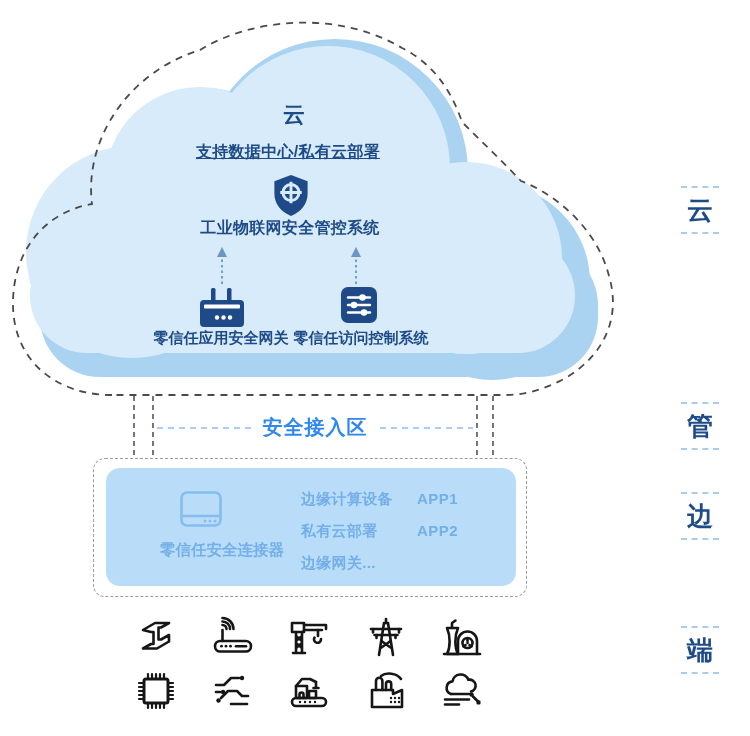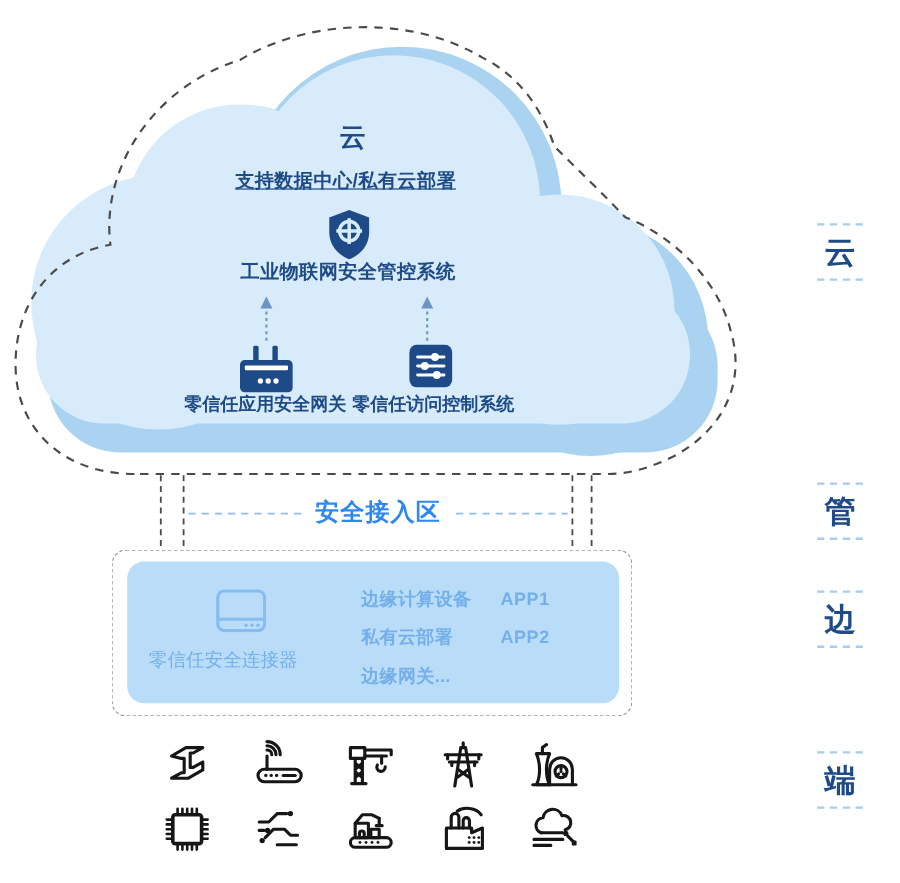--- a/index.html
+++ b/index.html
@@ -22,22 +22,22 @@
   
   .edge-outer{
     position:absolute;left:93px;top:458px;width:434px;height:139px;
     border:1.6px dashed #9a9a9a;border-radius:12px;box-sizing:border-box;
   }
   .edge-inner{
     position:absolute;left:12px;top:9px;width:410px;height:118px;
     background:#B9DDF8;border-radius:14px;
   }
   .connector{position:absolute;left:74px;top:23px;}
-  .connector-label{position:absolute;left:18px;top:72px;width:160px;text-align:left;
-    color:#74AFEA;font-weight:normal;font-size:15.5px;}
+  .connector-label{position:absolute;left:18px;top:72px;width:160px;text-align:right;
+    color:#74AFEA;font-weight:bold;font-size:15.5px;}
   .edge-rows{position:absolute;left:195px;top:22px;display:flex;flex-direction:column;gap:13px;}
   .edge-row{display:flex;align-items:baseline;color:#74AFEA;font-weight:bold;font-size:15px;}
   .edge-row .n{display:inline-block;width:94px;letter-spacing:.3px;}
   .edge-row .a{display:inline-block;margin-left:22px;letter-spacing:.5px;}
   
   .rail-item{position:absolute;left:678px;width:44px;display:flex;flex-direction:column;align-items:center;}
   .rail-dash{width:38px;height:0;border-top:2px dashed #A9CBEE;}
   .rail-char{font-size:26px;font-weight:bold;color:#1E4B87;line-height:30px;margin:7px 0;}
   
   .devices{position:absolute;left:134px;top:616px;width:350px;}

